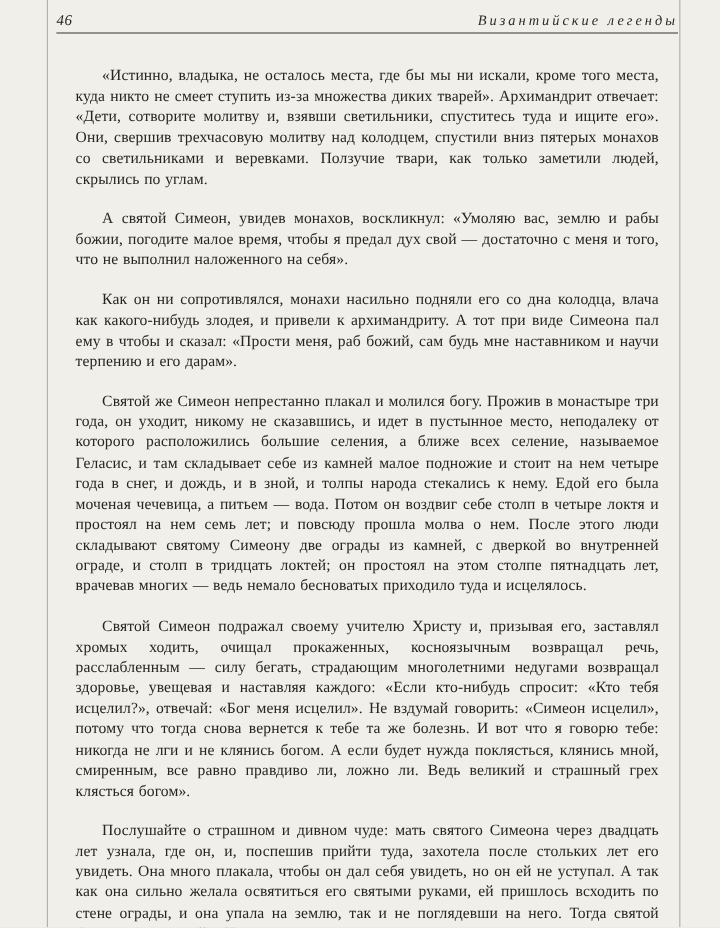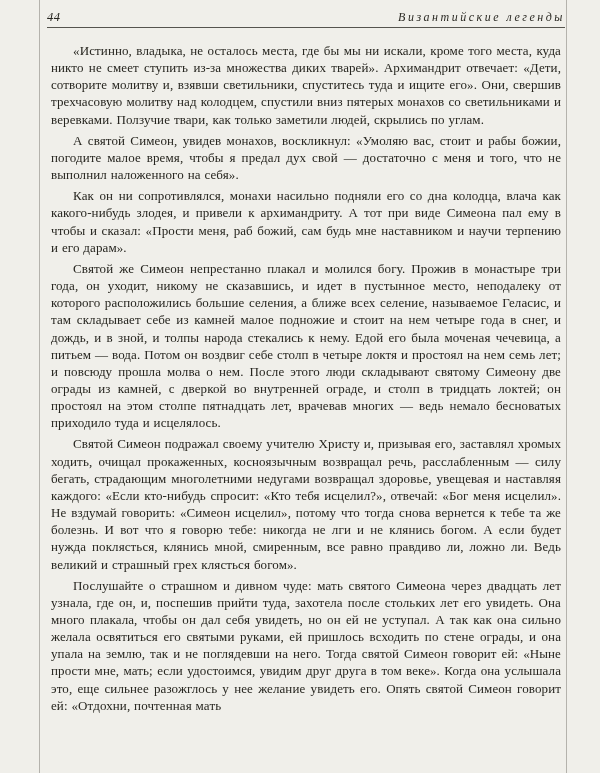--- a/index.html
+++ b/index.html
@@ -67,43 +67,43 @@
     position: absolute;
     top: 38px;
     left: 47px;
     width: 518px;
     font-size: 13px;
     line-height: 17.15px;
     text-align: justify;
     letter-spacing: 0.1px;
   }
   .text-block p {
-    margin: 4px;
+    margin: 16px;
     padding: 0;
     text-indent: 1.7em;
     word-spacing: 0.5px;
     font-family: Liberation Serif, serif;
   }
 </style>
 </head>
 <body>
 
 <div class="page">
 
   <div class="edge-line left"></div>
   <div class="edge-line right"></div>
 
   <div class="header">
-    <span class="pagenum">44</span>
+    <span class="pagenum">46</span>
     <span class="running-title">Византийские легенды</span>
   </div>
   <div class="header-rule"></div>
 
   <div class="text-block">
     <p>«Истинно, владыка, не осталось места, где бы мы ни искали, кроме того места, куда никто не смеет ступить из-за множества диких тварей». Архимандрит отвечает: «Дети, сотворите молитву и, взявши светильники, спуститесь туда и ищите его». Они, свершив трехчасовую молитву над колодцем, спустили вниз пятерых монахов со светильниками и веревками. Ползучие твари, как только заметили людей, скрылись по углам.</p>
-    <p>А святой Симеон, увидев монахов, воскликнул: «Умоляю вас, стоит и рабы божии, погодите малое время, чтобы я предал дух свой — достаточно с меня и того, что не выполнил наложенного на себя».</p>
+    <p>А святой Симеон, увидев монахов, воскликнул: «Умоляю вас, землю и рабы божии, погодите малое время, чтобы я предал дух свой — достаточно с меня и того, что не выполнил наложенного на себя».</p>
     <p>Как он ни сопротивлялся, монахи насильно подняли его со дна колодца, влача как какого-нибудь злодея, и привели к архимандриту. А тот при виде Симеона пал ему в чтобы и сказал: «Прости меня, раб божий, сам будь мне наставником и научи терпению и его дарам».</p>
     <p>Святой же Симеон непрестанно плакал и молился богу. Прожив в монастыре три года, он уходит, никому не сказавшись, и идет в пустынное место, неподалеку от которого расположились большие селения, а ближе всех селение, называемое Геласис, и там складывает себе из камней малое подножие и стоит на нем четыре года в снег, и дождь, и в зной, и толпы народа стекались к нему. Едой его была моченая чечевица, а питьем — вода. Потом он воздвиг себе столп в четыре локтя и простоял на нем семь лет; и повсюду прошла молва о нем. После этого люди складывают святому Симеону две ограды из камней, с дверкой во внутренней ограде, и столп в тридцать локтей; он простоял на этом столпе пятнадцать лет, врачевав многих — ведь немало бесноватых приходило туда и исцелялось.</p>
     <p>Святой Симеон подражал своему учителю Христу и, призывая его, заставлял хромых ходить, очищал прокаженных, косноязычным возвращал речь, расслабленным — силу бегать, страдающим многолетними недугами возвращал здоровье, увещевая и наставляя каждого: «Если кто-нибудь спросит: «Кто тебя исцелил?», отвечай: «Бог меня исцелил». Не вздумай говорить: «Симеон исцелил», потому что тогда снова вернется к тебе та же болезнь. И вот что я говорю тебе: никогда не лги и не клянись богом. А если будет нужда поклясться, клянись мной, смиренным, все равно правдиво ли, ложно ли. Ведь великий и страшный грех клясться богом».</p>
     <p>Послушайте о страшном и дивном чуде: мать святого Симеона через двадцать лет узнала, где он, и, поспешив прийти туда, захотела после стольких лет его увидеть. Она много плакала, чтобы он дал себя увидеть, но он ей не уступал. А так как она сильно желала освятиться его святыми руками, ей пришлось всходить по стене ограды, и она упала на землю, так и не поглядевши на него. Тогда святой Симеон говорит ей: «Ныне прости мне, мать; если удостоимся, увидим друг друга в том веке». Когда она услышала это, еще сильнее разожглось у нее желание увидеть его. Опять святой Симеон говорит ей: «Отдохни, почтенная мать</p>
   </div>
 
 </div>
 
 </body></html>

